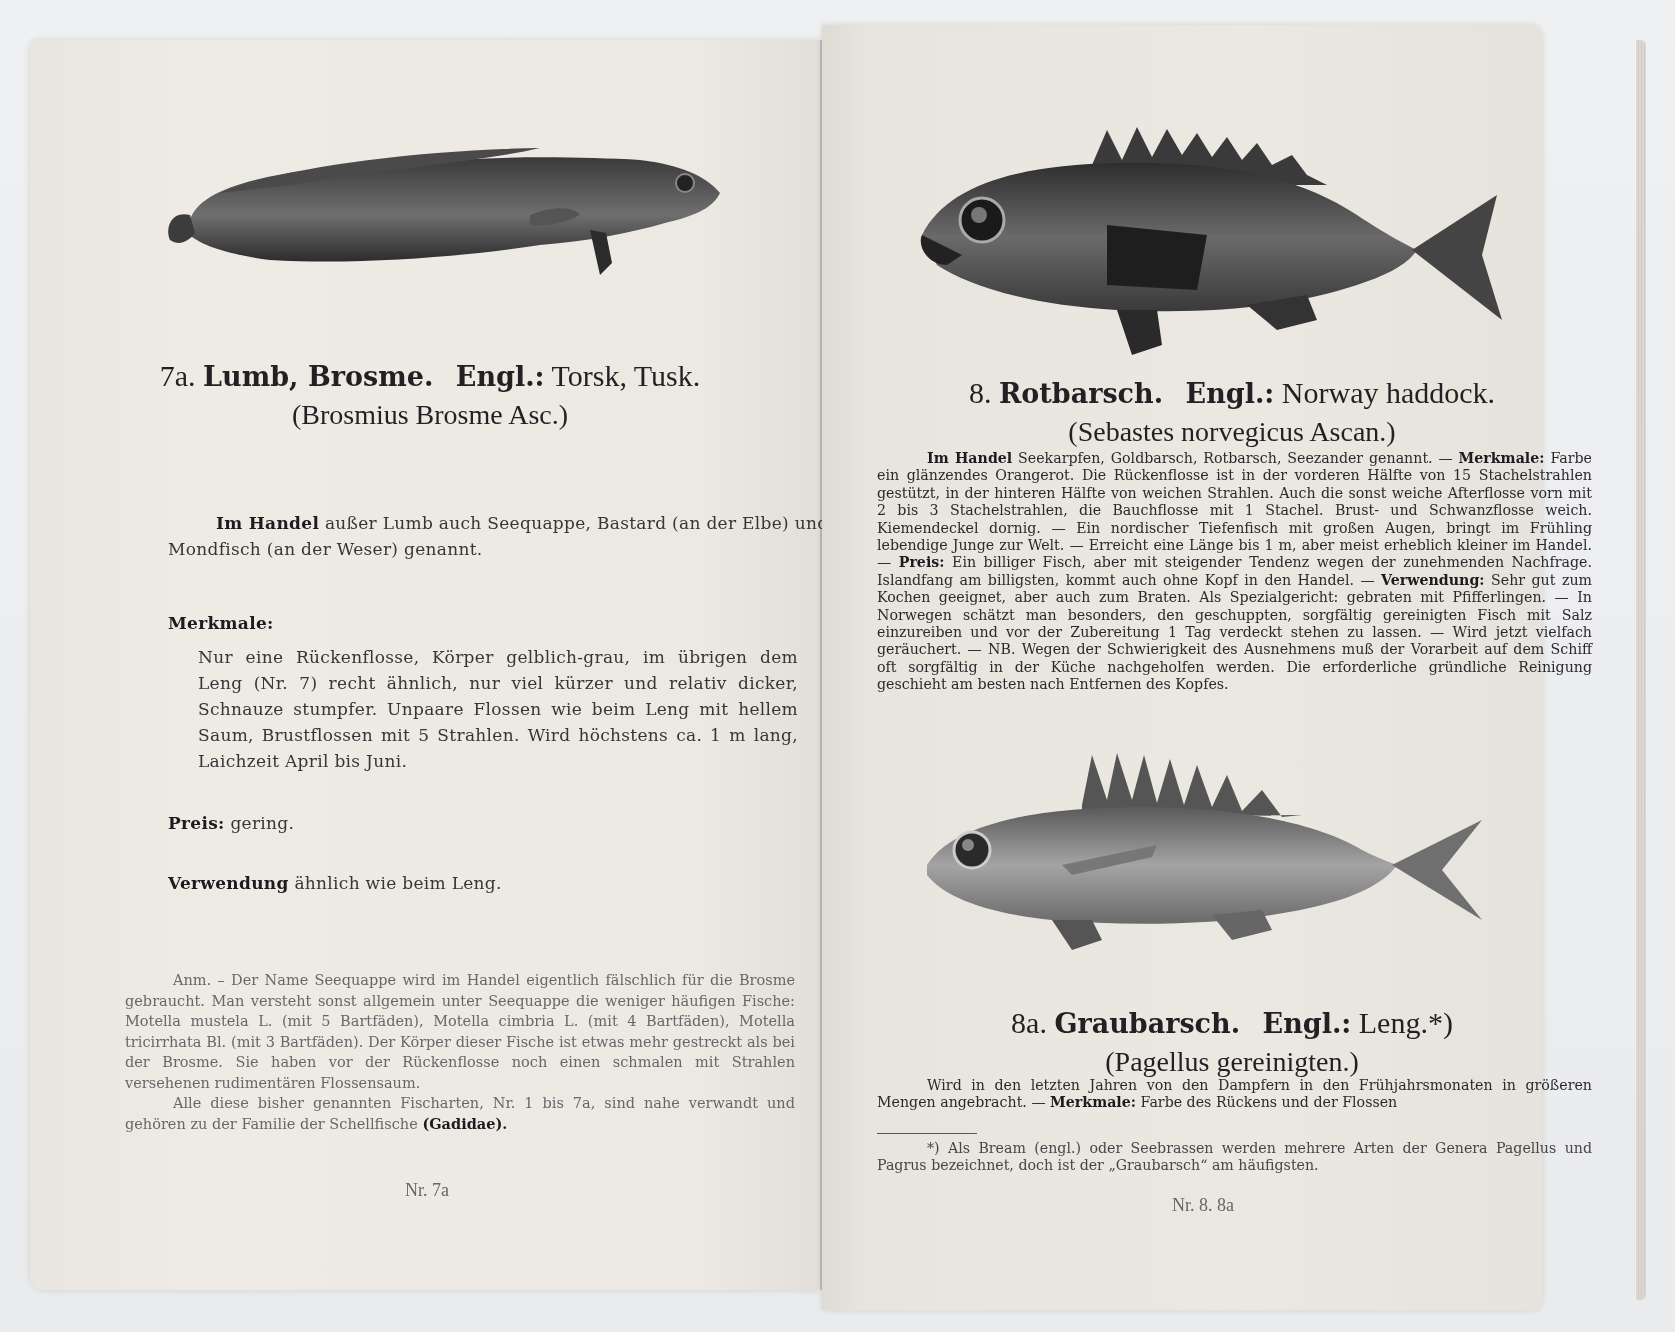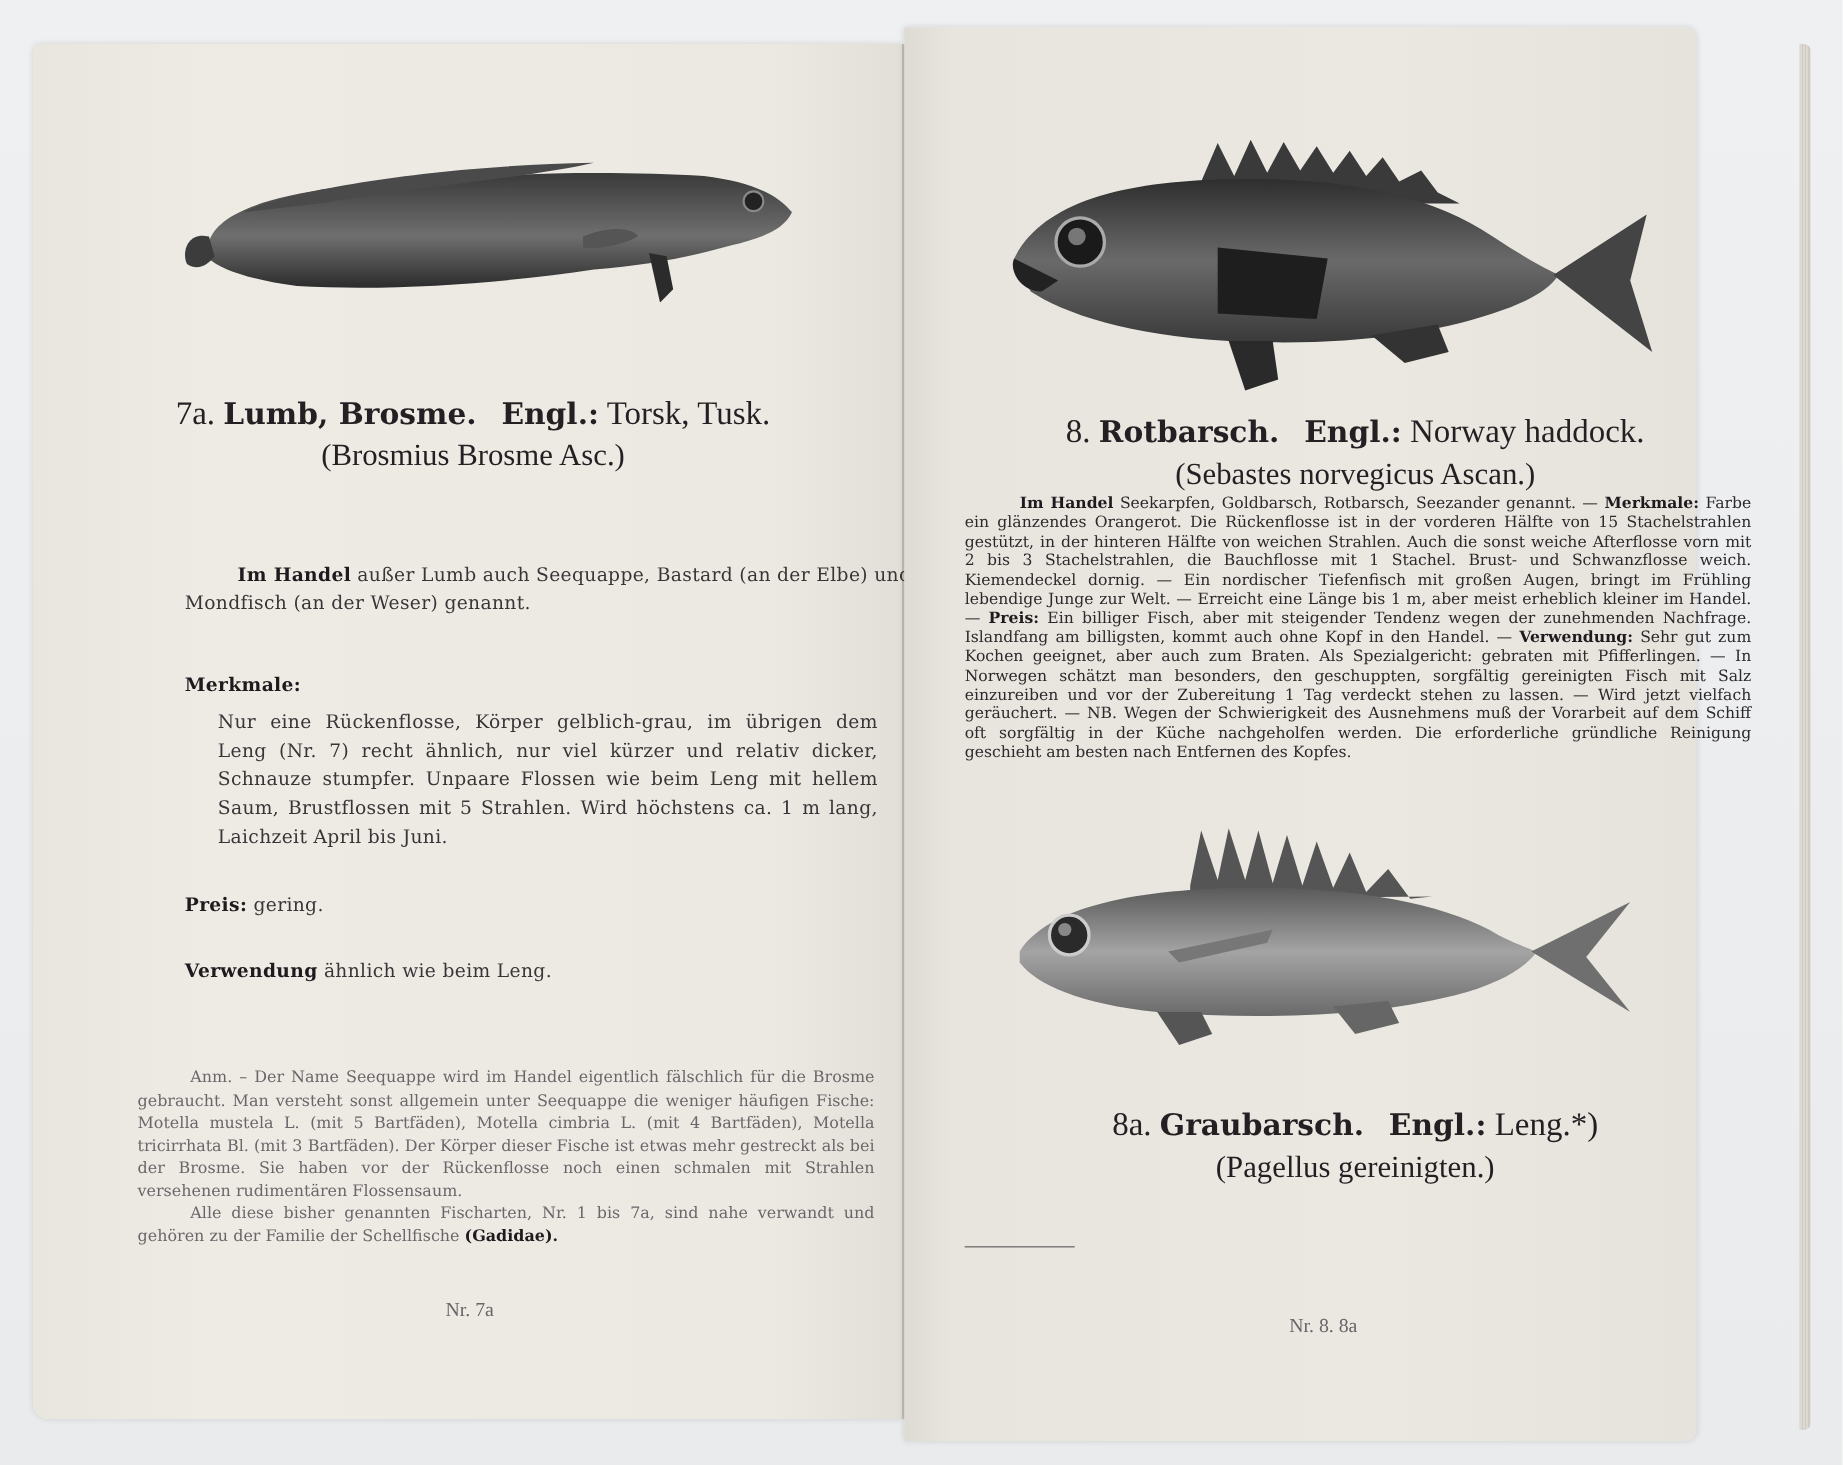--- a/index.html
+++ b/index.html
@@ -187,17 +187,27 @@
     <div class="h1">
       <span>8a.</span>
       <span class="goth">Graubarsch.</span>
       &nbsp;
       <span class="goth">Engl.:</span>
       <span>Leng.*)</span>
     </div>
     <div class="h2">(Pagellus gereinigten.)</div>
   </div>
 
+  <div class="text right-body" style="left:55px; top:1052px; width:715px;">
+    <p style="text-indent:50px;">
+      <span>Wird in den letzten Jahren von den Dampfern in den Frühjahrsmonaten in größeren Mengen angebracht. —</span>
+      <span class="b">Merkmale:</span>
+      <span>Farbe des Rückens und der Flossen</span>
+    </p>
+  </div>
 
   <div class="rule" style="left:55px; top:1108px; width:100px;"></div>
+  <div class="text right-body" style="left:55px; top:1115px; width:715px; color:#4a4448;">
+    <p style="text-indent:50px;">*) Als Bream (engl.) oder Seebrassen werden mehrere Arten der Genera Pagellus und Pagrus bezeichnet, doch ist der „Graubarsch“ am häufigsten.</p>
+  </div>
 
   <div class="pageno" style="left:350px; top:1170px;">Nr. 8. 8a</div>
 </div>
 
 </body></html>

